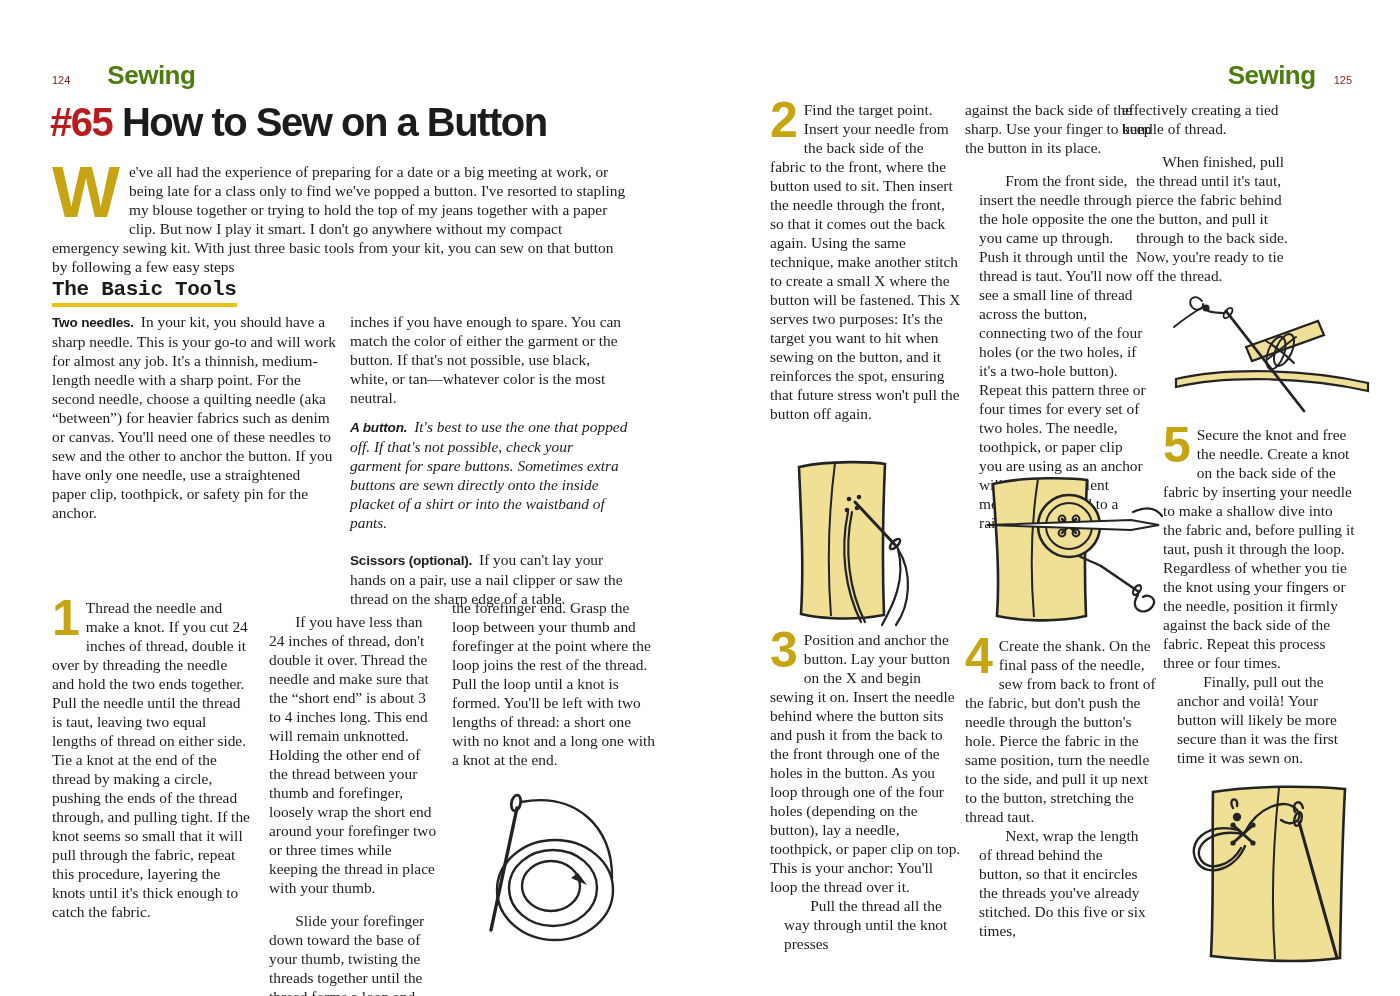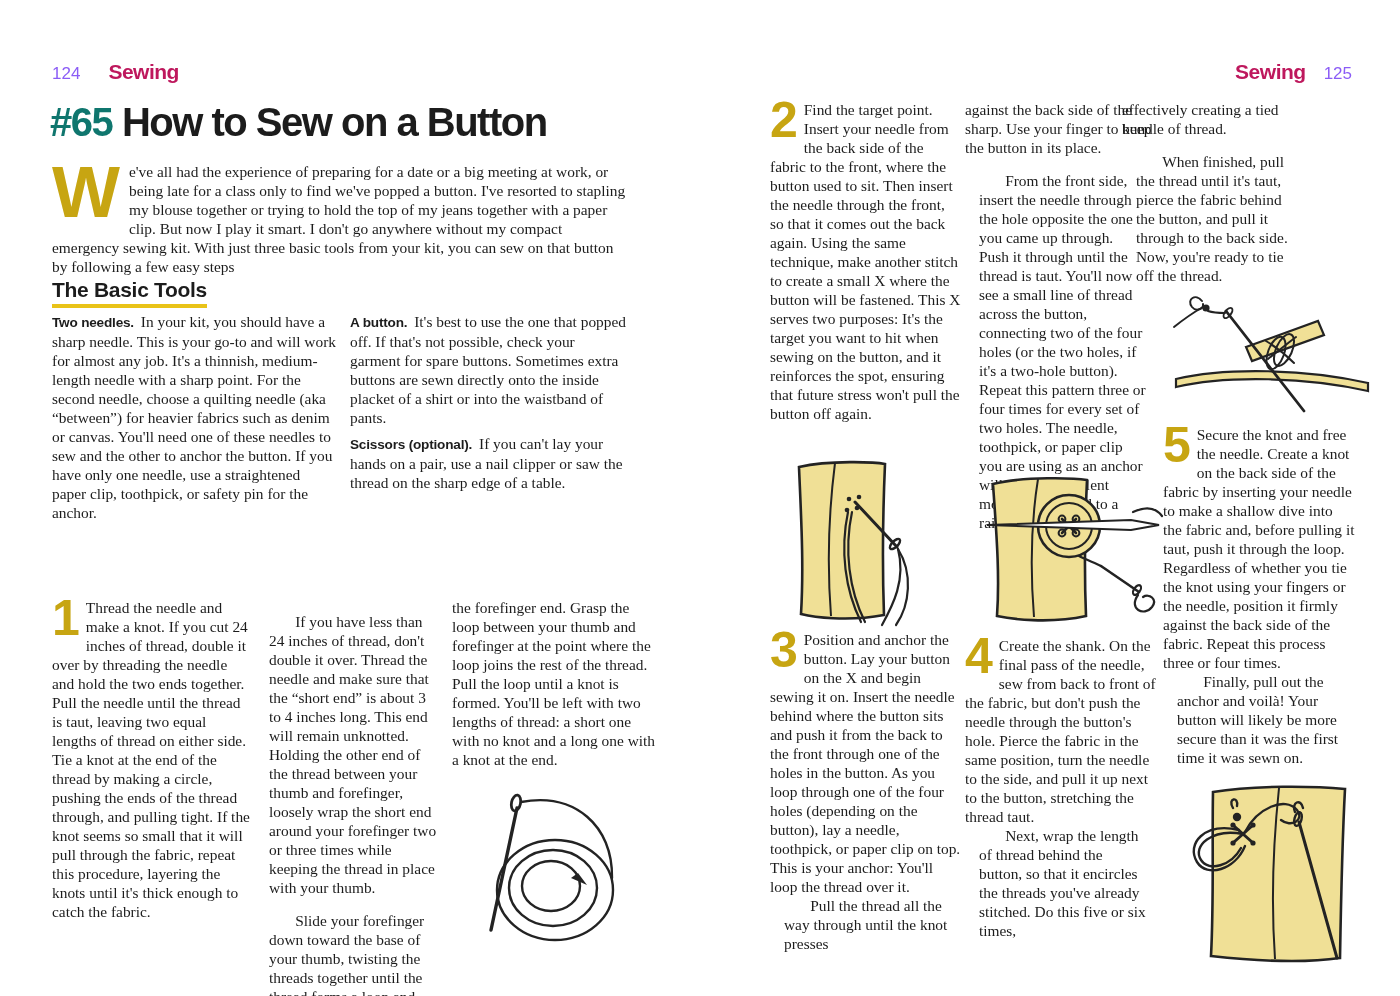--- a/index.html
+++ b/index.html
@@ -6,27 +6,27 @@
   body{
     width:1400px;height:996px;position:relative;background:#ffffff;
     font-family:"Liberation Serif",serif;color:#1c1c1c;overflow:hidden;
   }
   .abs{position:absolute;}
   .body-text{font-size:15.4px;line-height:19px;}
   .body-text p{margin:0 0 9px 0;}
   .body-text p.indent{text-indent:1.7em;margin:14px;}
   .body-text p.flush{margin:0;}
   .lead{font-family:"Liberation Sans",sans-serif;font-weight:700;font-size:13.6px;letter-spacing:-0.2px;margin-right:3px;}
-  .accent{color:#0f766e;}
-  .folio{font-family:"Liberation Sans",sans-serif;font-size:17px;color:#8b5cf6;}
-  .section-label{font-family:"Liberation Sans",sans-serif;font-weight:700;font-size:21px;color:#be185d;letter-spacing:-0.5px;}
+  .accent{color:#b91c1c;}
+  .folio{font-family:"Liberation Sans",sans-serif;font-size:11px;color:#7f1d1d;}
+  .section-label{font-family:"Liberation Sans",sans-serif;font-weight:700;font-size:26px;color:#4d7c0f;letter-spacing:-0.5px;margin-left:9px;}
   .page-header{display:flex;align-items:baseline;gap:28px;}
   .page-header.right{gap:18px;justify-content:flex-end;}
   .big-title{font-family:"Liberation Sans",sans-serif;font-weight:700;font-size:40px;letter-spacing:-1.5px;color:#1c1c1c;white-space:nowrap;}
-  .tools-heading{font-family:Liberation Sans, sans-serif;font-weight:700;font-size:21px;letter-spacing:-0.3px;display:inline-block;border-bottom:4px solid #E9C318;padding-bottom:2px;text-align:center;}
+  .tools-heading{font-family:Liberation Mono, monospace;font-weight:700;font-size:21px;letter-spacing:-0.3px;display:inline-block;border-bottom:4px solid #E9C318;padding-bottom:2px;text-align:center;}
   .dropcap{float:left;color:#C7A512;font-family:"Liberation Sans",sans-serif;font-weight:700;font-size:72px;line-height:55px;margin:3px 9px 0 0;}
   .stepnum{float:left;color:#C7A512;font-family:"Liberation Sans",sans-serif;font-weight:700;font-size:50px;line-height:39px;margin:1px 9px 0 0;letter-spacing:-3px;}
   svg{display:block;}
   .ill path,.ill line,.ill ellipse,.ill circle,.ill polygon{vector-effect:none;}
 </style>
 </head>
 <body>
 
 <div class="abs page-header" style="left:52px;top:60px;">
   <span class="folio">124</span>
@@ -45,21 +45,22 @@
 <div class="abs tools-heading" style="left:52px;top:278px;">The Basic Tools</div>
 
 <div class="abs body-text" style="left:52px;top:312px;width:284px;">
   <p class="flush" style="margin-bottom:10px;">
     <span class="lead">Two needles.</span>
     <span>In your kit, you should have a sharp needle. This is your go-to and will work for almost any job. It's a thinnish, medium-length needle with a sharp point. For the second needle, choose a quilting needle (aka “between”) for heavier fabrics such as denim or canvas. You'll need one of these needles to sew and the other to anchor the button. If you have only one needle, use a straightened paper clip, toothpick, or safety pin for the anchor.</span>
   </p>
 </div>
 
 <div class="abs body-text" style="left:350px;top:312px;width:278px;">
-  <p class="flush" style="margin-bottom:7px;">
+  <p class="flush" style="margin-bottom:10px;">inches if you have enough to spare. You can match the color of either the garment or the button. If that's not possible, use black, white, or tan—whatever color is the most neutral.</p>
+  <p class="flush" style="margin-bottom:18px;font-style:italic;">
     <span class="lead">A button.</span>
     <span>It's best to use the one that popped off. If that's not possible, check your garment for spare buttons. Sometimes extra buttons are sewn directly onto the inside placket of a shirt or into the waistband of pants.</span>
   </p>
   <p class="flush">
     <span class="lead">Scissors (optional).</span>
     <span>If you can't lay your hands on a pair, use a nail clipper or saw the thread on the sharp edge of a table.</span>
   </p>
 </div>
 
 <div class="abs body-text" style="left:52px;top:598px;width:200px;">

